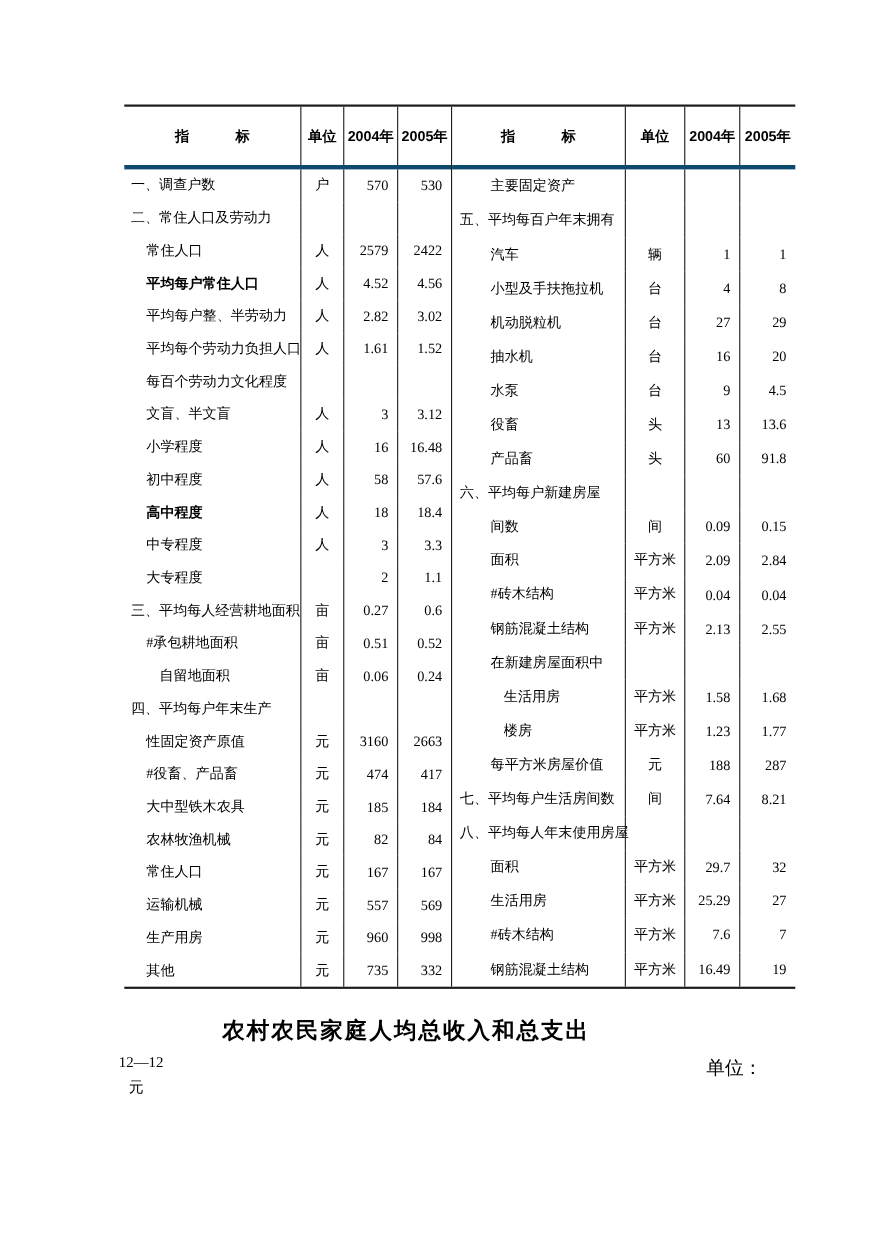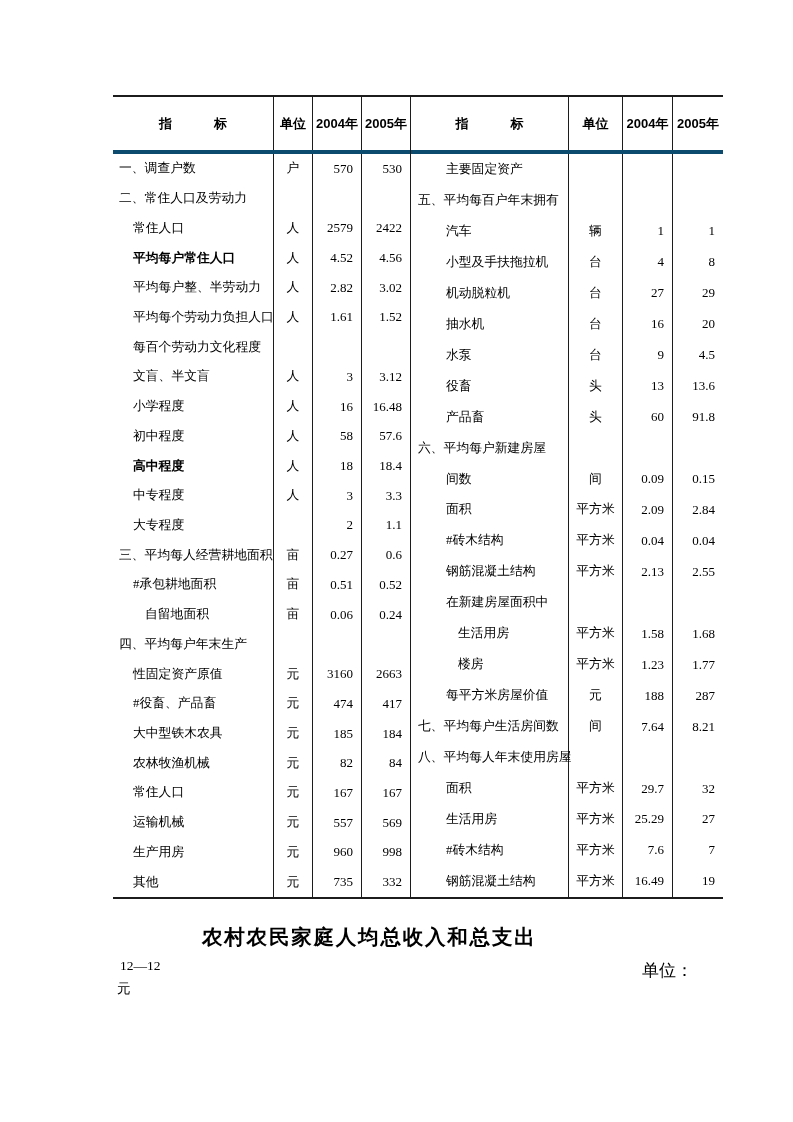--- a/index.html
+++ b/index.html
@@ -41,21 +41,21 @@
 
   .c-ind  { justify-content: flex-start; font-size: 12.8px; }
   .c-unit { justify-content: center;     font-size: 12.8px; }
   .c-num  { justify-content: flex-end; padding-right: 8px; font-size: 13px; }
 
   .next-title {
     position: absolute; left: 202px; top: 923px;
     font-family: "Liberation Sans", sans-serif;
     font-weight: bold; font-size: 20.5px; letter-spacing: 1.8px;
   }
-  .table-number { position: absolute; left: 120px; top: 958px; font-size: 13.5px; }
+  .table-number { position: absolute; left: 108px; top: 958px; font-size: 13.5px; }
   .unit-label   { position: absolute; left: 642px; top: 959px; font-size: 17px; }
   .unit-value   { position: absolute; left: 117px; top: 980px; font-size: 13.5px; }
 </style>
 </head>
 <body>
 
 <div class="page">
 
   <div class="stat-table">
 

